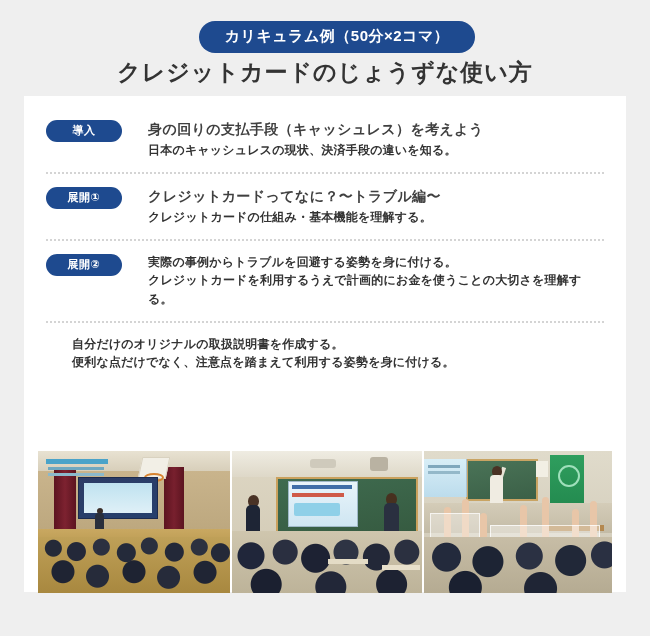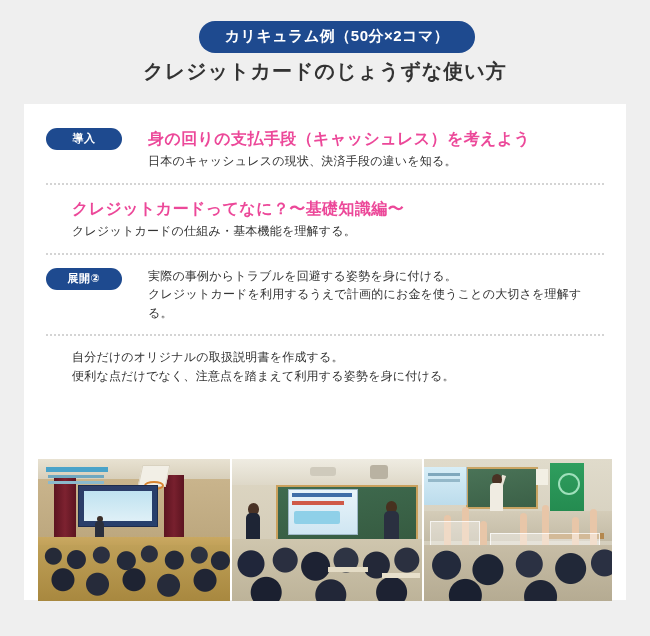--- a/index.html
+++ b/index.html
@@ -42,32 +42,32 @@
     white-space: nowrap;
   }
 
   
   .page-title {
     position: absolute;
     top: 58px;
     left: 0;
     width: 650px;
     text-align: center;
-    font-size: 20px;
+    font-size: 23px;
     font-weight: bold;
     color: #333333;
     letter-spacing: 1px;
     line-height: 1.3;
   }
 
   
   .card {
     position: absolute;
     left: 24px;
-    top: 104px;
+    top: 96px;
     width: 602px;
     height: 496px;
     background: #ffffff;
     box-sizing: border-box;
   }
 
   .sections {
     padding: 14px 22px 0 22px;
   }
 
@@ -91,32 +91,32 @@
     margin-top: 1px;
     line-height: 1.2;
   }
 
   .section-body {
     flex: 1 1 auto;
     padding-left: 26px;
   }
 
   .section-heading {
-    color: #ec4899;
-    font-size: 16px;
+    color: #404040;
+    font-size: 14px;
     font-weight: bold;
     letter-spacing: 0.4px;
     line-height: 1.45;
     margin-bottom: 2px;
   }
 
   .section-line {
     color: #333333;
     font-size: 12px;
-    font-weight: normal;
+    font-weight: bold;
     letter-spacing: 0.2px;
     line-height: 1.55;
   }
 
   .divider {
     border: 0;
     border-top: 2px dotted #d4d4d4;
     margin: 3px 0 3px 0;
   }
 
@@ -404,22 +404,23 @@
         <div class="pill">導入</div>
         <div class="section-body">
           <div class="section-heading">身の回りの支払手段（キャッシュレス）を考えよう</div>
           <div class="section-line">日本のキャッシュレスの現状、決済手段の違いを知る。</div>
         </div>
       </div>
 
       <hr class="divider">
 
       <div class="section">
+        <div class="pill">展開①</div>
         <div class="section-body">
-          <div class="section-heading">クレジットカードってなに？〜基礎知識編〜</div>
+          <div class="section-heading">クレジットカードってなに？〜トラブル編〜</div>
           <div class="section-line">クレジットカードの仕組み・基本機能を理解する。</div>
         </div>
       </div>
 
       <hr class="divider">
 
       <div class="section">
         <div class="pill">展開②</div>
         <div class="section-body">
           <div class="section-line">実際の事例からトラブルを回避する姿勢を身に付ける。</div>

